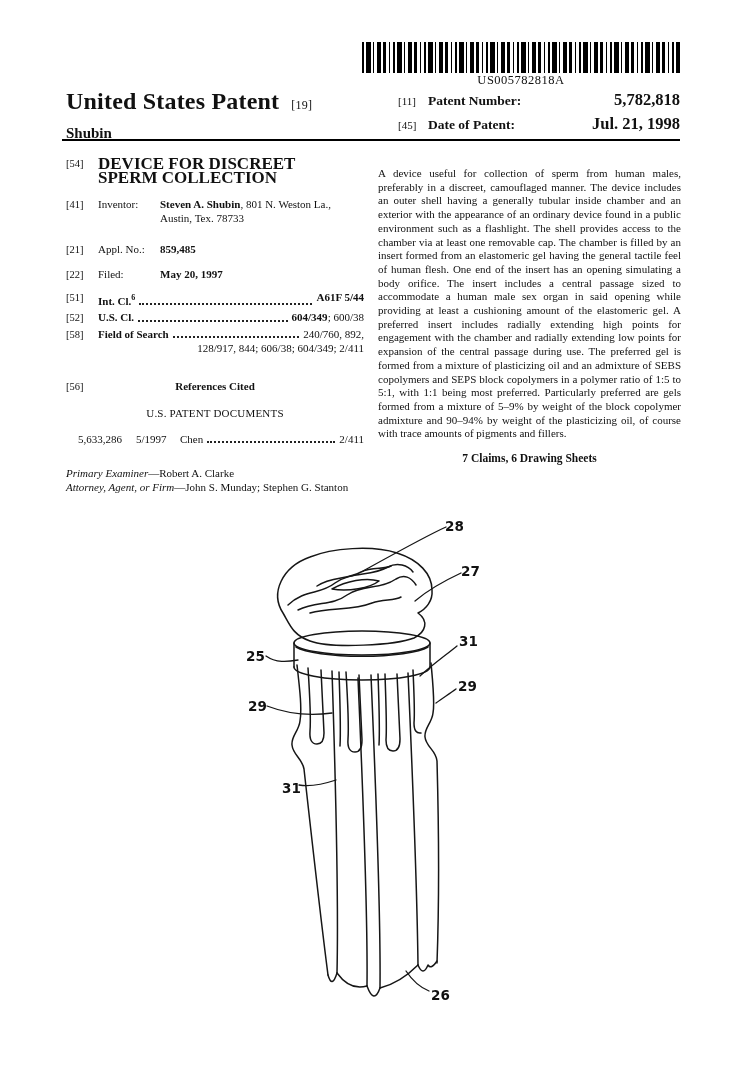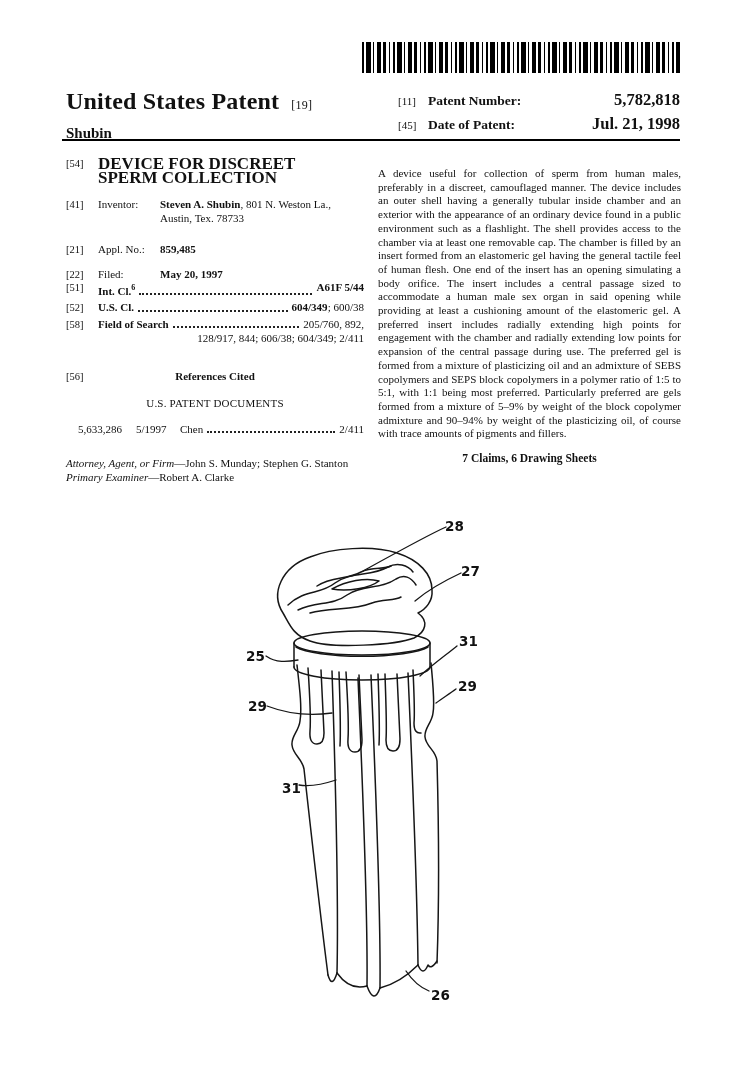--- a/index.html
+++ b/index.html
@@ -62,20 +62,21 @@
   .fig path,.fig ellipse,.fig line{fill:none;stroke:#161616;stroke-width:1.5;stroke-linecap:round;stroke-linejoin:round;}
   .fig .leader{stroke-width:1.3;}
   .fig text{font-family:"DejaVu Sans","Liberation Sans",sans-serif;font-size:13.5px;font-weight:bold;fill:#111;}
 </style>
 </head>
 <body>
 
 <div class="page">
 
   <div class="barcode"></div>
+  <div class="barcode-text">US005782818A</div>
 
   <div class="hdr-left">
     <div class="us-patent"><span>United States Patent</span><span class="kind19">[19]</span></div>
     <div class="surname">Shubin</div>
   </div>
 
   <div class="hdr-right">
     <div class="hr-row">
       <span class="hr-kind">[11]</span>
       <span class="hr-label">Patent Number:</span>
@@ -108,62 +109,62 @@
       <span class="lblw">Appl. No.:</span>
       <span class="b">859,485</span>
     </div>
 
     <div class="frow" style="margin-top:11px;">
       <span class="kind">[22]</span>
       <span class="lblw">Filed:</span>
       <span class="b">May 20, 1997</span>
     </div>
 
-    <div class="frow" style="margin-top:0;">
+    <div class="frow" style="margin-top:10px;">
       <span class="kind">[51]</span>
       <span class="b"><span>Int. Cl.</span><sup style="font-size:8px;">6</sup></span>
       <span class="dots"></span>
       <span class="b">A61F 5/44</span>
     </div>
 
     <div class="frow" style="margin-top:3px;">
       <span class="kind">[52]</span>
       <span class="b">U.S. Cl.</span>
       <span class="dots"></span>
       <span><span class="b">604/349</span><span>; 600/38</span></span>
     </div>
 
     <div style="margin-top:3px;">
       <div class="frow">
         <span class="kind">[58]</span>
         <span class="b">Field of Search</span>
         <span class="dots"></span>
-        <span>205/760, 892,</span>
+        <span>240/760, 892,</span>
       </div>
       <div class="rightline">128/917, 844; 606/38; 604/349; 2/411</div>
     </div>
 
     <div class="refhead">
       <span class="kind">[56]</span>
       <span>References Cited</span>
     </div>
 
     <div class="uspd">U.S. PATENT DOCUMENTS</div>
 
     <div class="refentry">
       <span class="num">5,633,286</span>
       <span class="dt">5/1997</span>
       <span>Chen</span>
       <span class="dots"></span>
       <span>2/411</span>
     </div>
 
     <div class="examiner">
+      <div><span class="i">Primary Examiner</span><span>—Robert A. Clarke</span></div>
       <div><span class="i">Attorney, Agent, or Firm</span><span>—John S. Munday; Stephen G. Stanton</span></div>
-      <div><span class="i">Primary Examiner</span><span>—Robert A. Clarke</span></div>
     </div>
   </div>
 
   <div class="col-right">
     <div class="abs-text">A device useful for collection of sperm from human males, preferably in a discreet, camouflaged manner. The device includes an outer shell having a generally tubular inside chamber and an exterior with the appearance of an ordinary device found in a public environment such as a flashlight. The shell provides access to the chamber via at least one removable cap. The chamber is filled by an insert formed from an elastomeric gel having the general tactile feel of human flesh. One end of the insert has an opening simulating a body orifice. The insert includes a central passage sized to accommodate a human male sex organ in said opening while providing at least a cushioning amount of the elastomeric gel. A preferred insert includes radially extending high points for engagement with the chamber and radially extending low points for expansion of the central passage during use. The preferred gel is formed from a mixture of plasticizing oil and an admixture of SEBS copolymers and SEPS block copolymers in a polymer ratio of 1:5 to 5:1, with 1:1 being most preferred. Particularly preferred are gels formed from a mixture of 5–9% by weight of the block copolymer admixture and 90–94% by weight of the plasticizing oil, of course with trace amounts of pigments and fillers.</div>
     <div class="claims">7 Claims, 6 Drawing Sheets</div>
   </div>
 
   <svg class="fig" width="290" height="540" viewBox="0 0 290 540">
 

